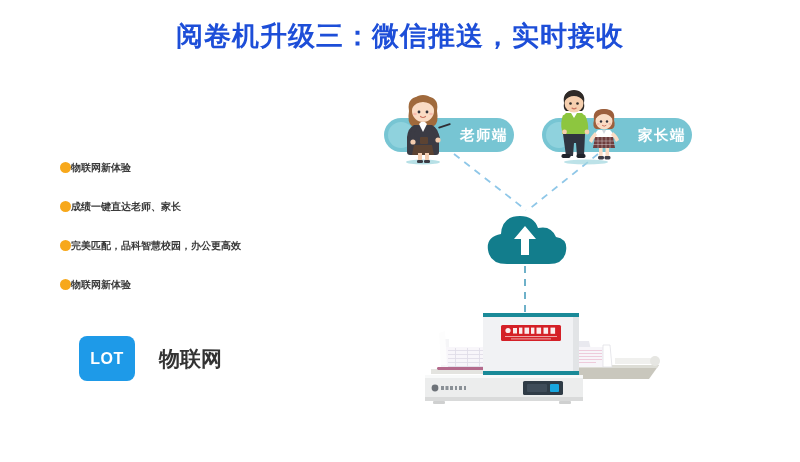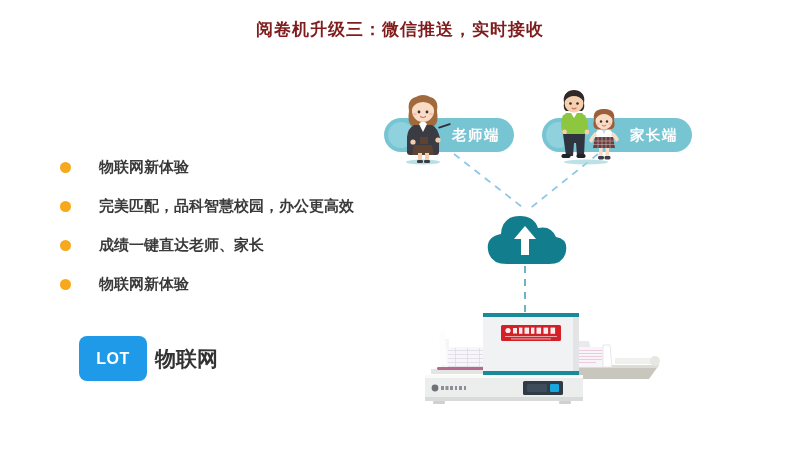--- a/index.html
+++ b/index.html
@@ -9,64 +9,63 @@
     font-family:"Liberation Sans", sans-serif;
     overflow:hidden;
     position:relative;
   }
   #slide { position:relative; width:800px; height:462px; background:#fff; }
 
   
   .title {
     position:absolute; left:0; top:18px; width:800px;
     text-align:center;
-    font-size:17px; font-weight:bold; color:#7f1d1d;
+    font-size:27px; font-weight:bold; color:#1d4ed8;
     letter-spacing:1px;
     white-space:nowrap;
   }
 
   
   .bullets { position:absolute; left:60px; top:148px; width:330px; }
   .bullet-row { display:flex; align-items:center; height:39px; }
   .bullet-dot {
     width:11px; height:11px; border-radius:50%;
     background:#f7a81b; flex:0 0 11px;
   }
   .bullet-text {
-    margin-left:28px;
-    font-size:15px; color:#3a3a3a; font-weight:bold;
+    font-size:10px; color:#3a3a3a; font-weight:bold;
     white-space:nowrap;
   }
 
   
   .iot-wrap { position:absolute; left:79px; top:336px; display:flex; align-items:center; }
   .iot-badge {
-    width:68px; height:45px; border-radius:8px;
+    width:56px; height:45px; border-radius:8px;
     background:#1e9ae8;
     display:flex; align-items:center; justify-content:center;
     color:#fff; font-size:16px; font-weight:bold; letter-spacing:0.5px;
   }
   .iot-label {
-    margin-left:8px; font-size:21px; color:#333; font-weight:bold;
+    margin-left:24px; font-size:21px; color:#333; font-weight:bold;
     white-space:nowrap;
   }
 
   
   .pill {
     position:absolute; height:34px; border-radius:17px;
     background:#77c5d3;
     display:flex; align-items:center; justify-content:flex-end;
   }
   .pill-inner-arc {
     position:absolute; left:4px; top:4px; width:26px; height:26px;
     border-radius:50%; background:#8fd2dd;
   }
   .pill-label {
     color:#ffffff; font-size:14.5px; font-weight:bold;
-    letter-spacing:1.5px; padding-right:14px; white-space:nowrap;
+    letter-spacing:1.5px; padding-right:6px; white-space:nowrap;
     position:relative; z-index:3;
   }
   #pill-teacher { left:384px; top:118px; width:130px; }
   #pill-parent  { left:542px; top:118px; width:150px;text-align:center; }
 
   
   .char { position:absolute; z-index:4; }
   #char-teacher { left:392px; top:93px; width:62px; height:72px; }
   #char-parent  { left:548px; top:86px; width:76px; height:79px; }
 
@@ -89,25 +88,25 @@
 
   <div class="title">阅卷机升级三：微信推送，实时接收</div>
 
   <div class="bullets">
     <div class="bullet-row">
       <span class="bullet-dot"></span>
       <span class="bullet-text">物联网新体验</span>
     </div>
     <div class="bullet-row">
       <span class="bullet-dot"></span>
-      <span class="bullet-text">完美匹配，品科智慧校园，办公更高效</span>
+      <span class="bullet-text">成绩一键直达老师、家长</span>
     </div>
     <div class="bullet-row">
       <span class="bullet-dot"></span>
-      <span class="bullet-text">成绩一键直达老师、家长</span>
+      <span class="bullet-text">完美匹配，品科智慧校园，办公更高效</span>
     </div>
     <div class="bullet-row">
       <span class="bullet-dot"></span>
       <span class="bullet-text">物联网新体验</span>
     </div>
   </div>
 
   <div class="iot-wrap">
     <div class="iot-badge">LOT</div>
     <div class="iot-label">物联网</div>

